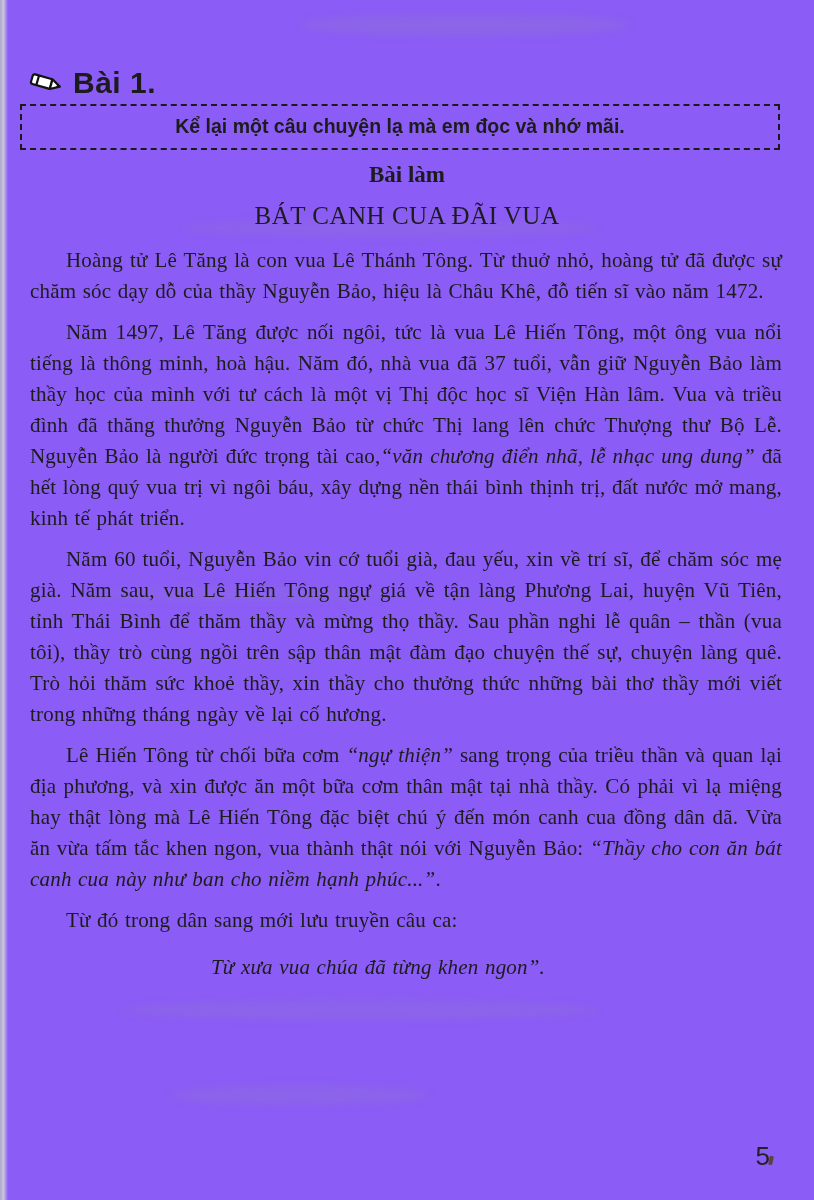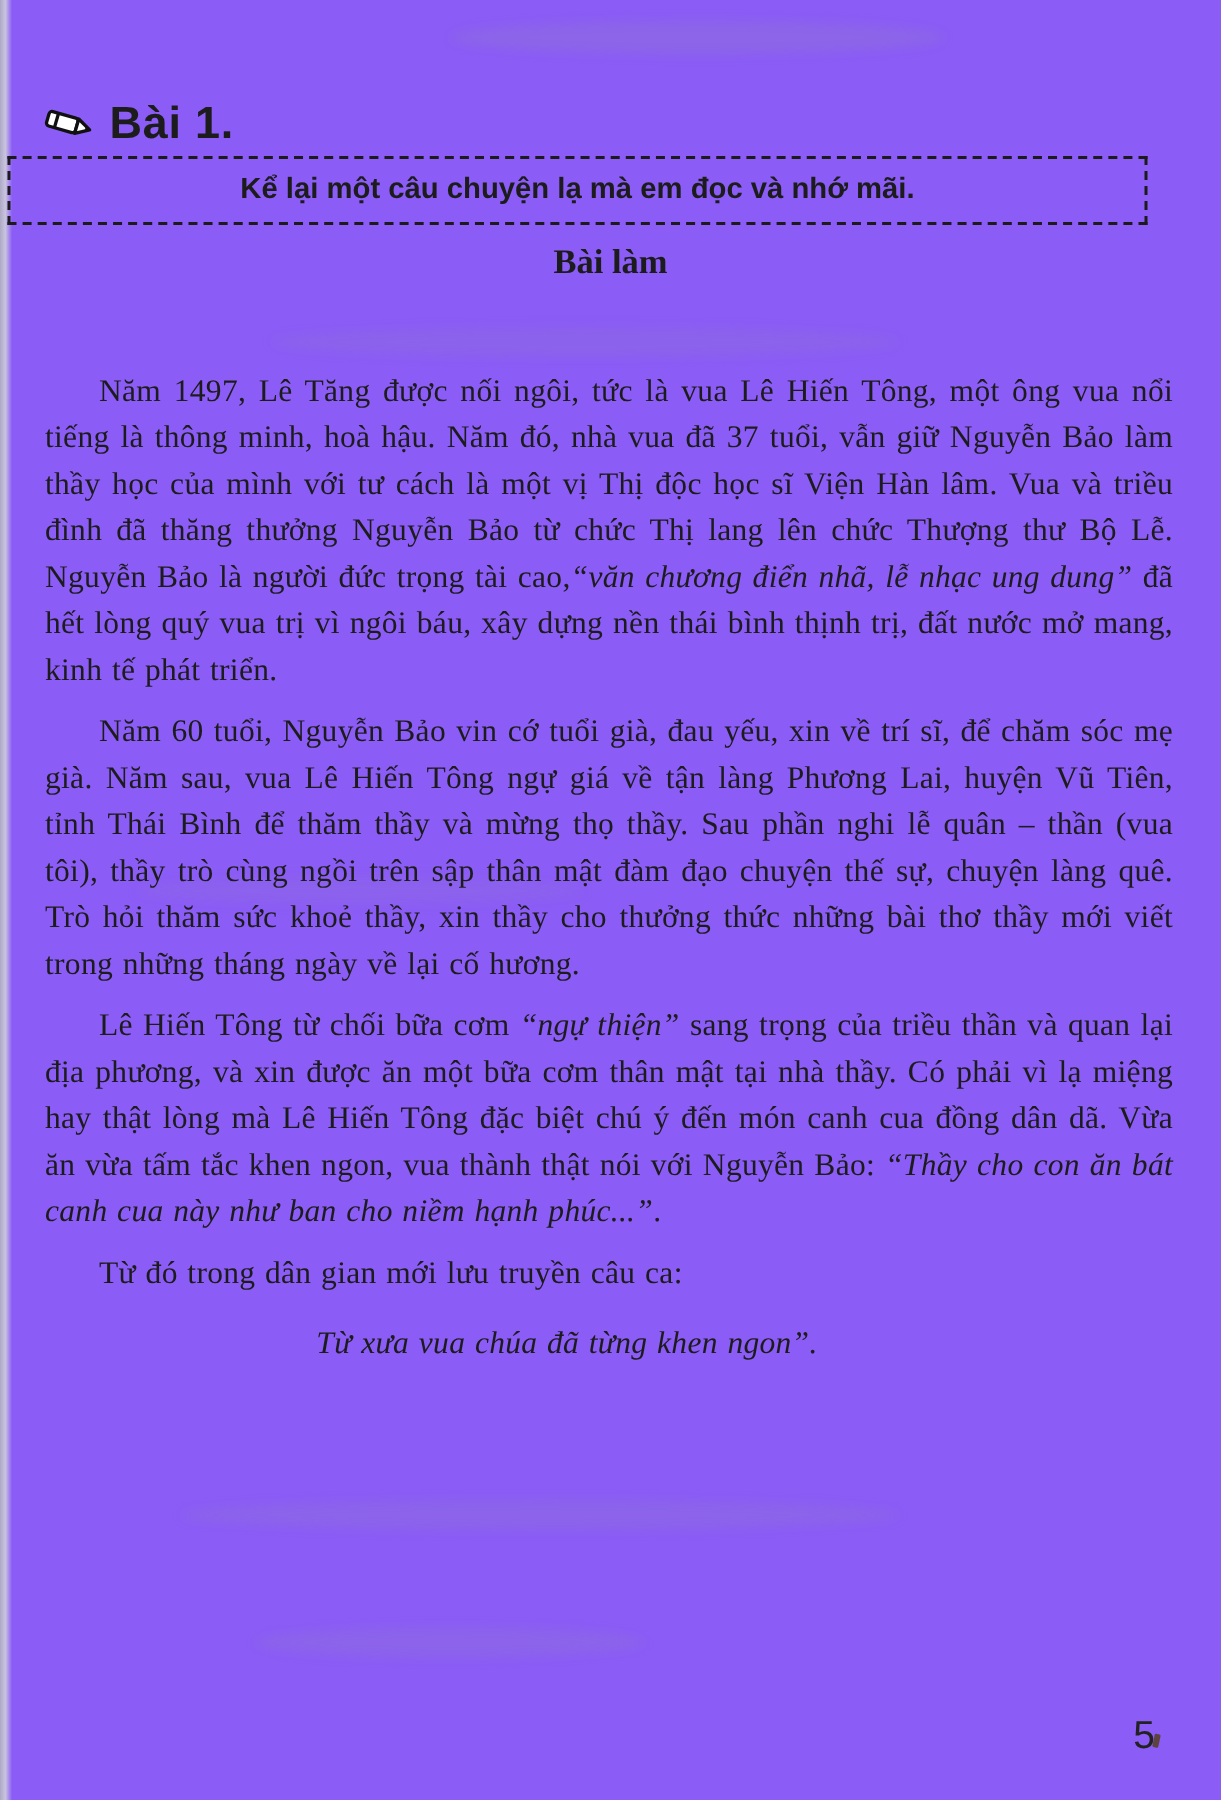--- a/index.html
+++ b/index.html
@@ -25,21 +25,21 @@
   .smudge.s5{left:170px;top:1085px;width:260px;height:20px;background:rgba(148,156,148,.12);}
 
   .lesson-header{
     position:absolute;top:66px;left:28px;
     display:flex;align-items:center;gap:7px;
     font-family:"Liberation Sans", sans-serif;
     font-weight:bold;font-size:30px;letter-spacing:.5px;
   }
   .pencil{display:inline-flex;margin-top:2px;}
   .prompt-box{
-    position:absolute;top:104px;left:5px;width:760px;box-sizing:border-box;
+    position:absolute;top:104px;left:20px;width:760px;box-sizing:border-box;
     border:2px dashed #1b1b1b;
     padding:9px 12px 10px;
     text-align:center;
     font-family:"Liberation Sans", sans-serif;
     font-weight:bold;font-size:19.5px;
   }
   .bai-lam{
     position:absolute;top:162px;left:0;right:0;margin:0;
     text-align:center;
     font-size:23px;font-weight:bold;
@@ -97,31 +97,33 @@
     </span>
     <span class="lesson-label">Bài 1.</span>
   </div>
 
   <div class="prompt-box">
     <span>Kể lại một câu chuyện lạ mà em đọc và nhớ mãi.</span>
   </div>
 
   <p class="bai-lam">Bài làm</p>
 
+  <p class="story-title">BÁT CANH CUA ĐÃI VUA</p>
 
   <div class="text-block">
 
+    <p>Hoàng tử Lê Tăng là con vua Lê Thánh Tông. Từ thuở nhỏ, hoàng tử đã được sự chăm sóc dạy dỗ của thầy Nguyễn Bảo, hiệu là Châu Khê, đỗ tiến sĩ vào năm 1472.</p>
 
     <p><span>Năm 1497, Lê Tăng được nối ngôi, tức là vua Lê Hiến Tông, một ông vua nổi tiếng là thông minh, hoà hậu. Năm đó, nhà vua đã 37 tuổi, vẫn giữ Nguyễn Bảo làm thầy học của mình với tư cách là một vị Thị độc học sĩ Viện Hàn lâm. Vua và triều đình đã thăng thưởng Nguyễn Bảo từ chức Thị lang lên chức Thượng thư Bộ Lễ. Nguyễn Bảo là người đức trọng tài cao,</span><i>“văn chương điển nhã, lễ nhạc ung dung”</i><span> đã hết lòng quý vua trị vì ngôi báu, xây dựng nền thái bình thịnh trị, đất nước mở mang, kinh tế phát triển.</span></p>
 
     <p>Năm 60 tuổi, Nguyễn Bảo vin cớ tuổi già, đau yếu, xin về trí sĩ, để chăm sóc mẹ già. Năm sau, vua Lê Hiến Tông ngự giá về tận làng Phương Lai, huyện Vũ Tiên, tỉnh Thái Bình để thăm thầy và mừng thọ thầy. Sau phần nghi lễ quân – thần (vua tôi), thầy trò cùng ngồi trên sập thân mật đàm đạo chuyện thế sự, chuyện làng quê. Trò hỏi thăm sức khoẻ thầy, xin thầy cho thưởng thức những bài thơ thầy mới viết trong những tháng ngày về lại cố hương.</p>
 
     <p><span>Lê Hiến Tông từ chối bữa cơm </span><i>“ngự thiện”</i><span> sang trọng của triều thần và quan lại địa phương, và xin được ăn một bữa cơm thân mật tại nhà thầy. Có phải vì lạ miệng hay thật lòng mà Lê Hiến Tông đặc biệt chú ý đến món canh cua đồng dân dã. Vừa ăn vừa tấm tắc khen ngon, vua thành thật nói với Nguyễn Bảo: </span><i>“Thầy cho con ăn bát canh cua này như ban cho niềm hạnh phúc...”</i><span>.</span></p>
 
-    <p>Từ đó trong dân gian mới lưu truyền câu ca:</p>
+    <p>Từ đó trong dân sang mới lưu truyền câu ca:</p>
 
     <div class="verse">
       <p>Từ xưa vua chúa đã từng khen ngon”.</p>
     </div>
   </div>
 
   <div class="page-number">5</div>
   <span class="ink-speck"></span>
 
 </div>

